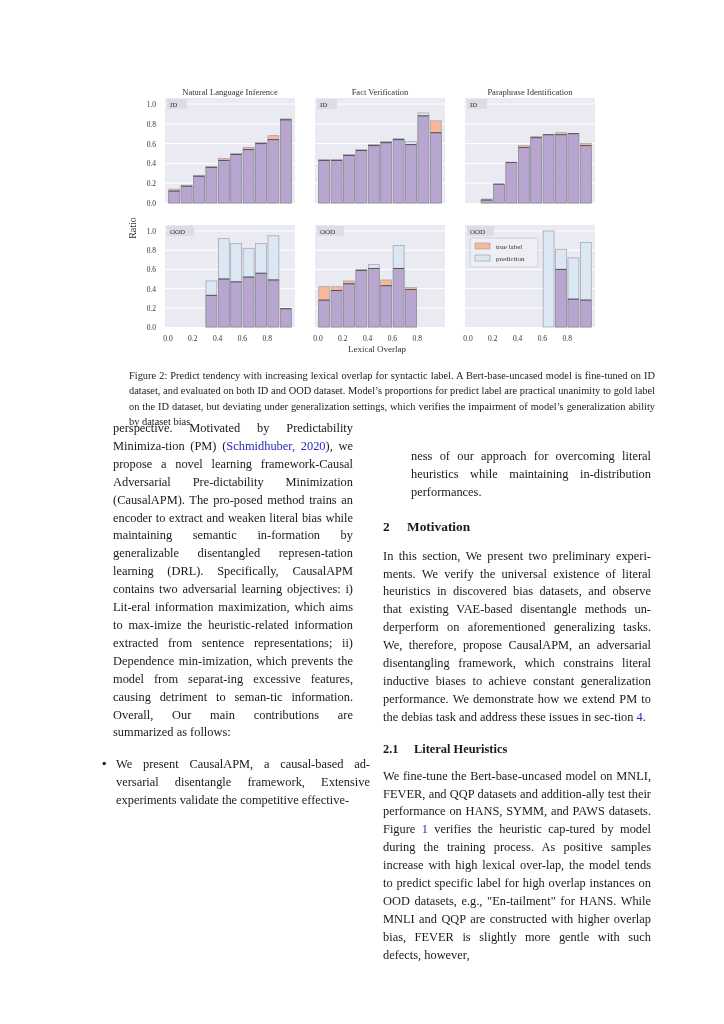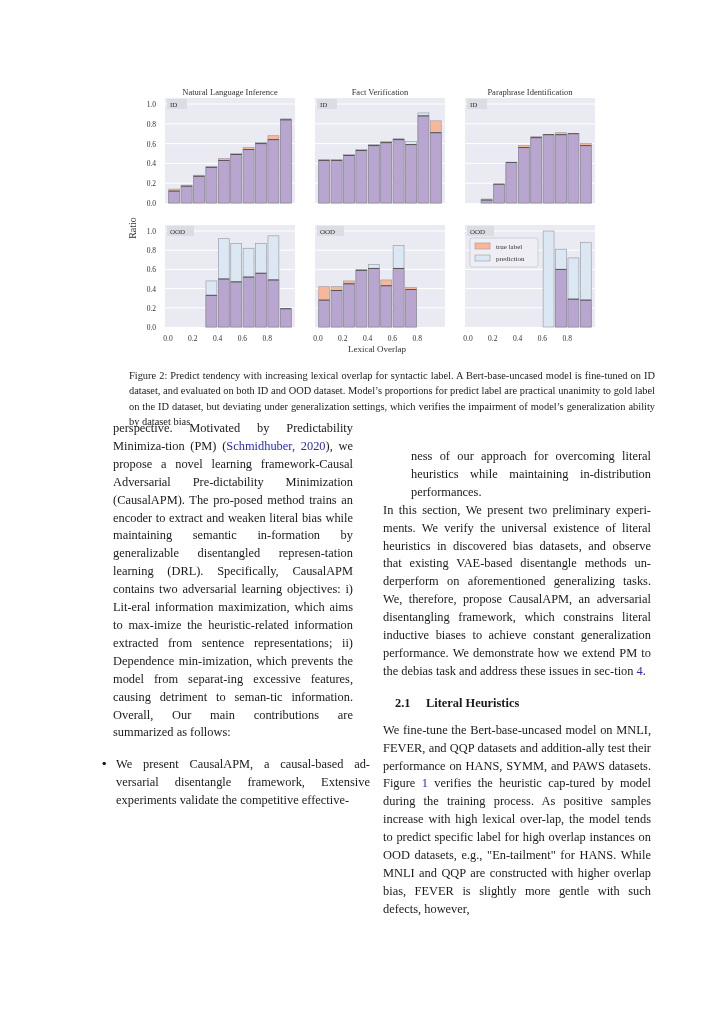--- a/index.html
+++ b/index.html
@@ -8,21 +8,21 @@
   #figure { position: absolute; left: 0; top: 0; }
   .fig-text { font-family: "Liberation Serif", serif; fill: #333; }
   .caption { position: absolute; left: 129px; top: 368px; width: 526px; font-size: 10.4px; line-height: 15.3px; text-align: justify; }
   .col { position: absolute; font-size: 12.4px; line-height: 17.9px; text-align: justify; hyphens: manual; }
   .col-left { left: 113px; top: 420px; width: 240px; }
   .col-right { left: 383px; top: 448px; width: 268px; }
   .indent { padding-left: 28px; }
   p { margin: 0; }
   .sec { font-weight: bold; font-size: 13.4px; margin: 16px 0 12px 0; }
   .sec .num { display: inline-block; width: 24px; }
-  .subsec { font-weight: bold; font-size: 12.4px; margin: 14px 0 9px 12px; }
+  .subsec { font-weight: bold; font-size: 12.4px; margin: 14px 0 9px 0; }
   .subsec .num { display: inline-block; width: 31px; }
   ul.bullets { list-style: none; margin: 10px 0 0 0; padding: 0; }
   ul.bullets li { position: relative; padding-left: 14px; margin-bottom: 14px; left: -11px; width: 254px; }
   ul.bullets li .dot { position: absolute; left: 0; top: 0; }
   .link { color: #2a2ab8; }
 </style>
 </head>
 <body>
 
 <svg id="figure" width="724" height="365" xmlns="http://www.w3.org/2000/svg">
@@ -275,16 +275,17 @@
   <p><span>perspective. Motivated by Predictability Minimiza-tion (PM) (</span><span class="link">Schmidhuber, 2020</span><span>), we propose a novel learning framework-Causal Adversarial Pre-dictability Minimization (CausalAPM). The pro-posed method trains an encoder to extract and weaken literal bias while maintaining semantic in-formation by generalizable disentangled represen-tation learning (DRL). Specifically, CausalAPM contains two adversarial learning objectives: i) Lit-eral information maximization, which aims to max-imize the heuristic-related information extracted from sentence representations; ii) Dependence min-imization, which prevents the model from separat-ing excessive features, causing detriment to seman-tic information. Overall, Our main contributions are summarized as follows:</span></p>
   <ul class="bullets">
     <li><span class="dot">•</span></li>
     <li><span class="dot">•</span></li>
     <li><span class="dot">•</span><span>We present CausalAPM, a causal-based ad-versarial disentangle framework, Extensive experiments validate the competitive effective-</span></li>
   </ul>
 </div>
 
 <div class="col col-right">
   <p class="indent">ness of our approach for overcoming literal heuristics while maintaining in-distribution performances.</p>
+  <div class="sec"><span class="num">2</span><span>Motivation</span></div>
   <p><span>In this section, We present two preliminary experi-ments. We verify the universal existence of literal heuristics in discovered bias datasets, and observe that existing VAE-based disentangle methods un-derperform on aforementioned generalizing tasks. We, therefore, propose CausalAPM, an adversarial disentangling framework, which constrains literal inductive biases to achieve constant generalization performance. We demonstrate how we extend PM to the debias task and address these issues in sec-tion </span><span class="link">4</span><span>.</span></p>
   <div class="subsec"><span class="num">2.1</span><span>Literal Heuristics</span></div>
   <p><span>We fine-tune the Bert-base-uncased model on MNLI, FEVER, and QQP datasets and addition-ally test their performance on HANS, SYMM, and PAWS datasets. Figure </span><span class="link">1</span><span> verifies the heuristic cap-tured by model during the training process. As positive samples increase with high lexical over-lap, the model tends to predict specific label for high overlap instances on OOD datasets, e.g., "En-tailment" for HANS. While MNLI and QQP are constructed with higher overlap bias, FEVER is slightly more gentle with such defects, however,</span></p>
 </div>
 
 </body></html>

